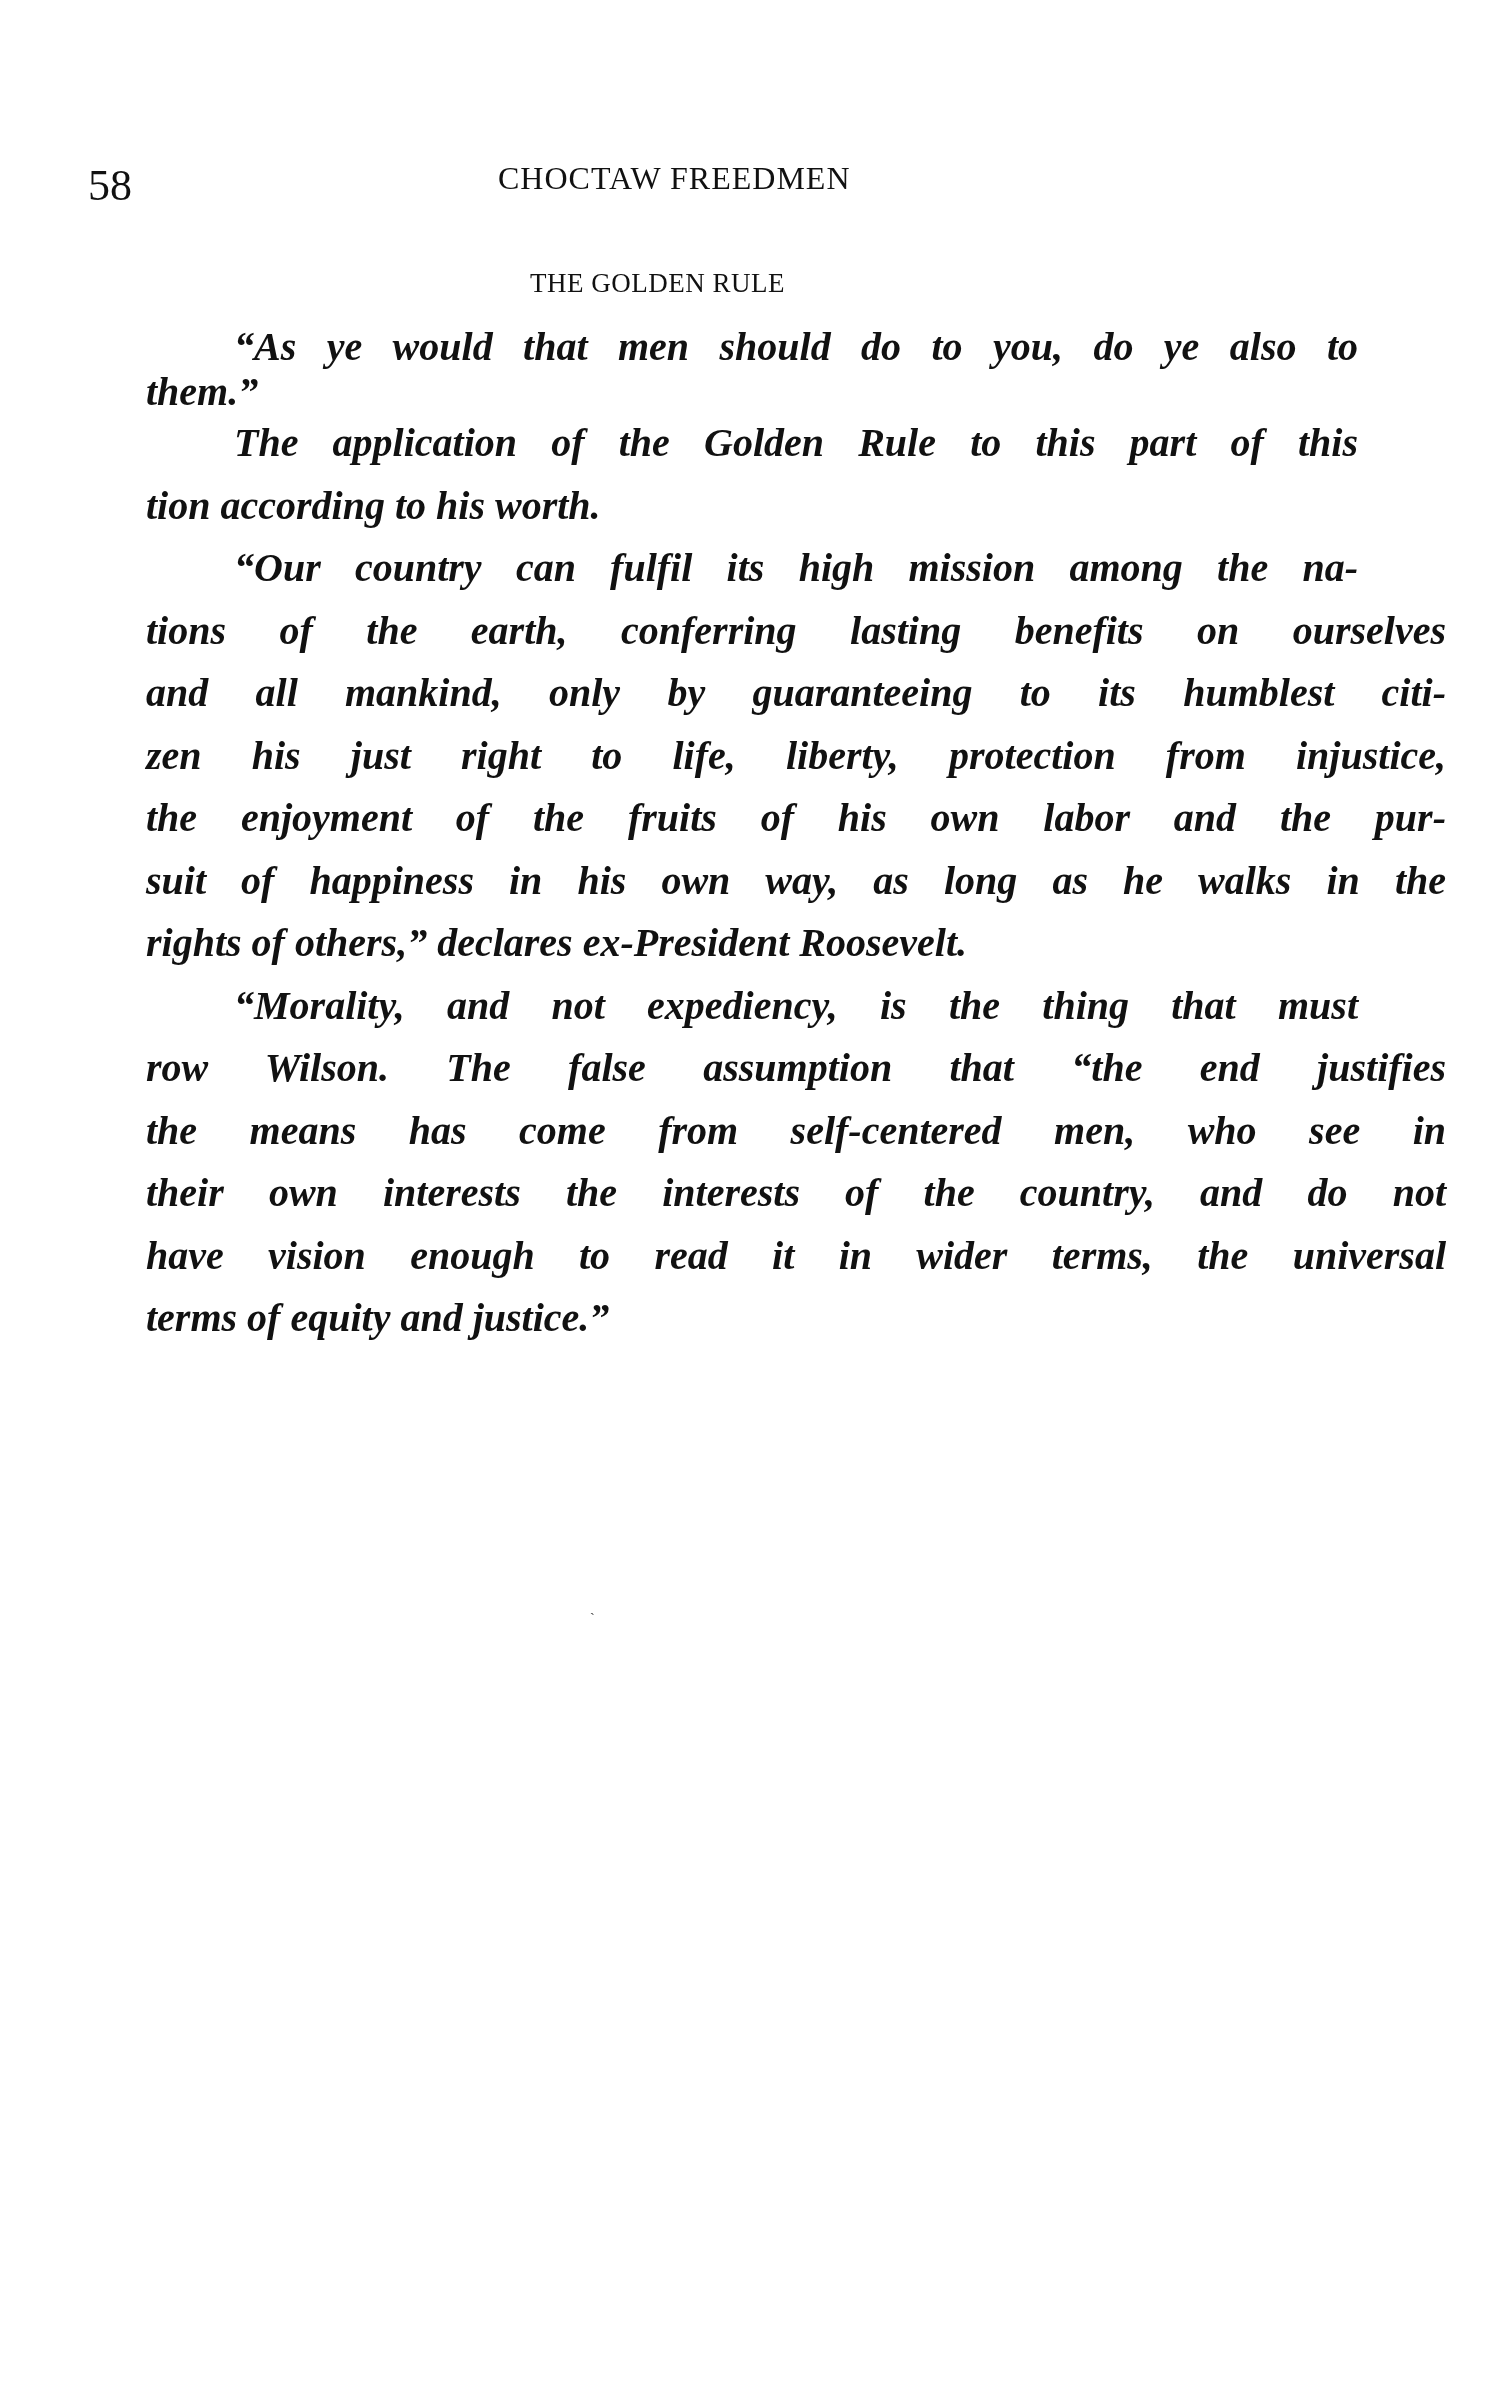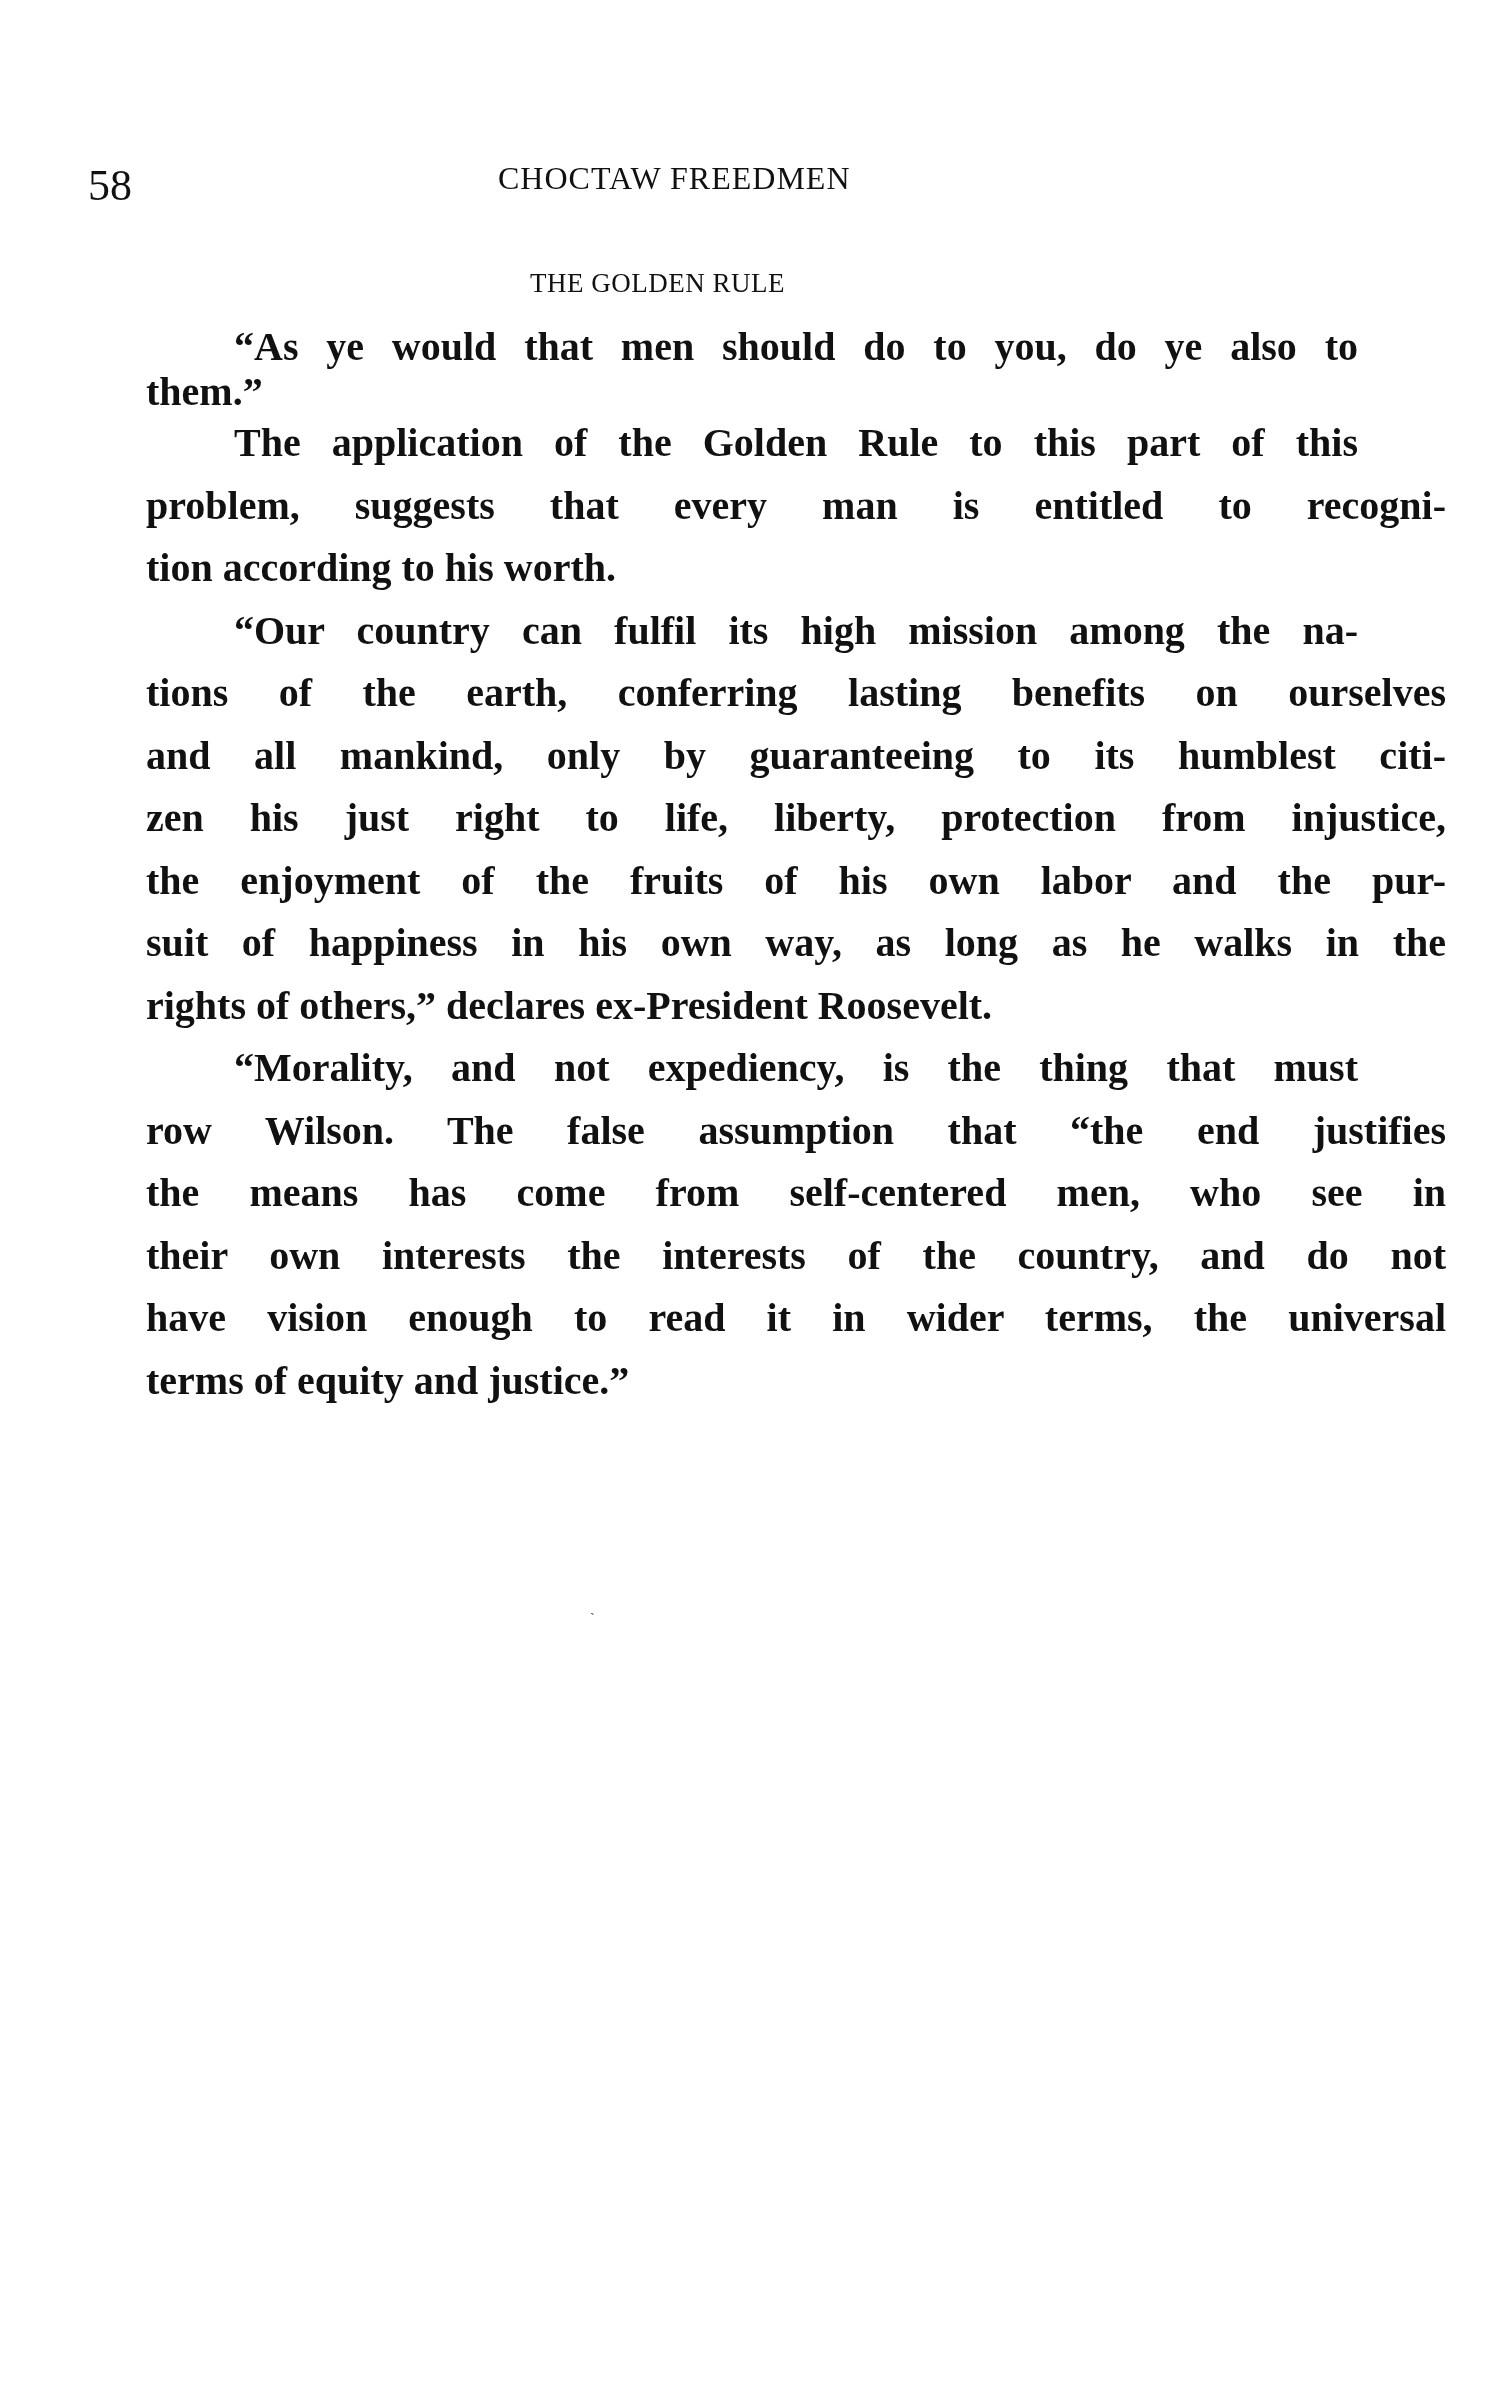--- a/index.html
+++ b/index.html
@@ -1,21 +1,21 @@
 <!DOCTYPE html>
 <html><head>
   <meta charset="utf-8">
   <style>
     html, body { margin: 0; padding: 0; background: #ffffff; }
     body { width: 1490px; height: 2393px; position: relative; overflow: hidden;
            font-family: "Liberation Serif", "DejaVu Serif", serif; color: #111; }
     .page-num { position: absolute; left: 88px; top: 160px; font-size: 44px; font-weight: normal; }
     .running-head { position: absolute; left: 498px; top: 160px; font-size: 32px; letter-spacing: 1px; }
     .section-title { position: absolute; left: 530px; top: 268px; font-size: 27px; letter-spacing: 0.5px; }
-    .body-block { position: absolute; left: 146px; top: 322px; width: 1300px; }
+    .body-block { position: absolute; left: 146px; top: 322px; width: 1300px; font-style: italic; }
     .line { height: 62.5px; line-height: 62.5px; font-size: 40px; font-weight: bold;
             text-align: justify; text-align-last: justify; white-space: nowrap; }
     .line.first { height: 50px; line-height: 50px; }
     .line.short { height: 40px; line-height: 40px; }
     .line.last { text-align-last: left; }
     .line.indent { padding-left: 88px; }
     .line > span { display: inline-block; width: 100%; text-align: justify; text-align-last: justify; }
     .line.last > span { text-align-last: left; }
     .line.indent > span { width: calc(100% - 88px); }
     .stray-mark { position: absolute; left: 590px; top: 1600px; font-size: 14px; color: #333; }
@@ -24,21 +24,20 @@
 <body>
 
 <div class="page-num">58</div>
 <div class="running-head">CHOCTAW FREEDMEN</div>
 <div class="section-title">THE GOLDEN RULE</div>
 
 <div class="body-block">
   <div class="line indent first"><span>“As ye would that men should do to you, do ye also to</span></div>
   <div class="line last short"><span>them.”</span></div>
   <div class="line indent"><span>The application of the Golden Rule to this part of this</span></div>
-  <div class="line"><span>problem, suggests that every man is entitled to recogni-</span></div>
   <div class="line last"><span>tion according to his worth.</span></div>
   <div class="line indent"><span>“Our country can fulfil its high mission among the na-</span></div>
   <div class="line"><span>tions of the earth, conferring lasting benefits on ourselves</span></div>
   <div class="line"><span>and all mankind, only by guaranteeing to its humblest citi-</span></div>
   <div class="line"><span>zen his just right to life, liberty, protection from injustice,</span></div>
   <div class="line"><span>the enjoyment of the fruits of his own labor and the pur-</span></div>
   <div class="line"><span>suit of happiness in his own way, as long as he walks in the</span></div>
   <div class="line last"><span>rights of others,” declares ex-President Roosevelt.</span></div>
   <div class="line indent"><span>“Morality, and not expediency, is the thing that must</span></div>
   <div class="line"><span>row Wilson. The false assumption that “the end justifies</span></div>

